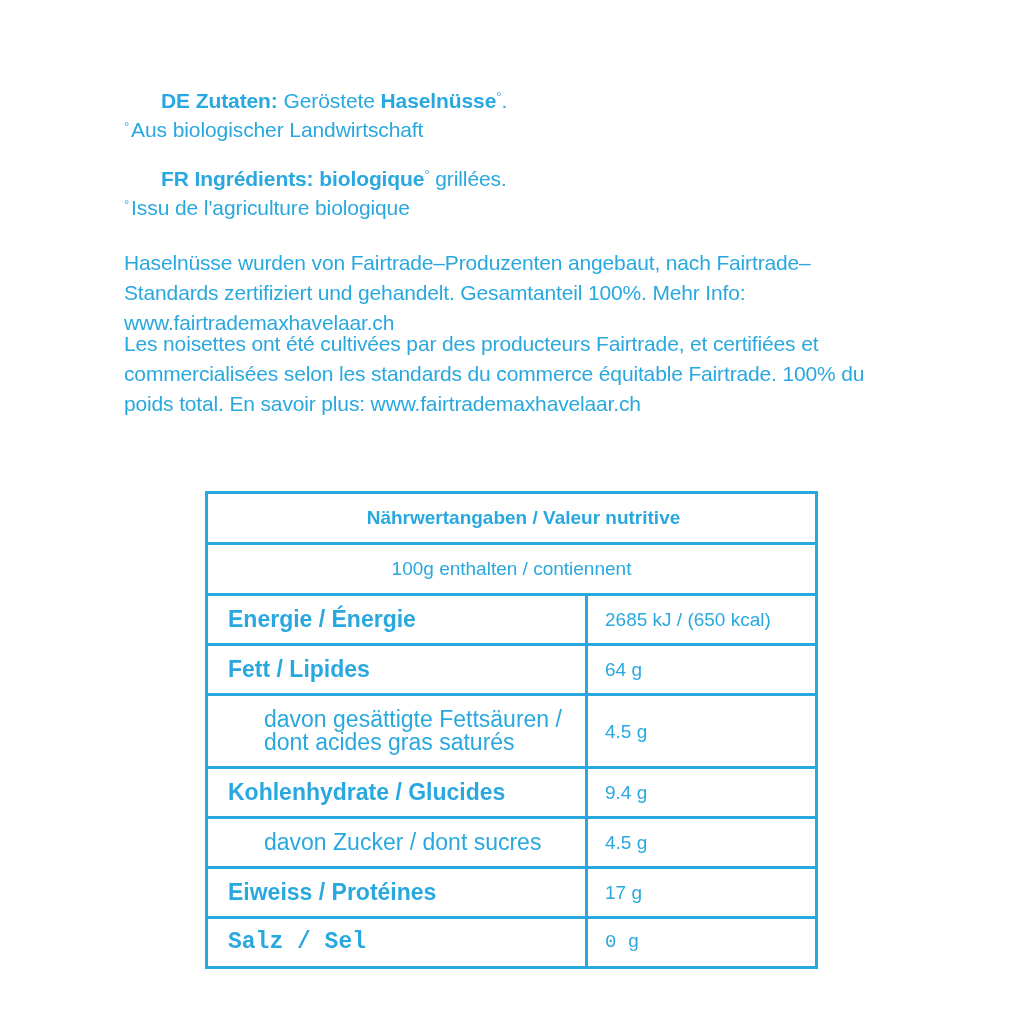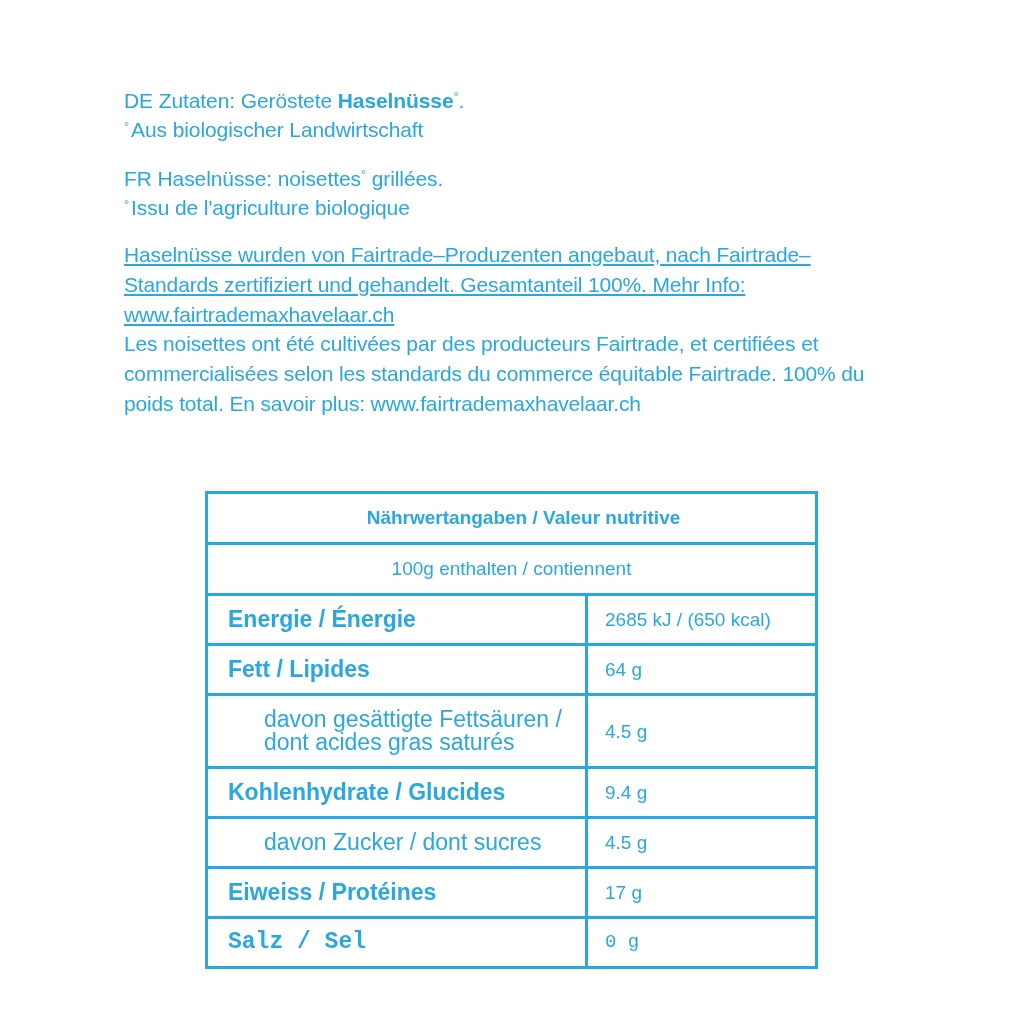--- a/index.html
+++ b/index.html
@@ -35,21 +35,22 @@
   }
 
   .ing-line {
     font-size: 21px;
     line-height: 29px;
     color: #29a8df;
     letter-spacing: -0.1px;
   }
 
   .ing-line .lead {
-    font-weight: normal;
+    font-weight: bold;
+    margin-left: 37px;
   }
 
   .ing-line .hi {
     font-weight: bold;
   }
 
   .sup {
     font-size: 0.62em;
     vertical-align: 0.55em;
     line-height: 0;
@@ -63,22 +64,21 @@
   }
 
   
   .ft-block {
     position: absolute;
     left: 124px;
     width: 770px;
   }
 
   .ft-de {
-    top: 240px;
-    text-decoration: underline;
+    top: 248px;
   }
 
   .ft-fr {
     top: 329px;
   }
 
   .ft-para {
     font-size: 21px;
     line-height: 30px;
     color: #29a8df;
@@ -164,21 +164,21 @@
 <div class="page">
 
   <div class="ingredients">
 
     <div class="ing-group">
       <div class="ing-line"><span class="lead">DE Zutaten:</span><span> Geröstete </span><span class="hi">Haselnüsse</span><span class="sup">°</span><span>.</span></div>
       <div class="ing-line"><span class="deg-lead">°</span><span>Aus biologischer Landwirtschaft</span></div>
     </div>
 
     <div class="ing-group">
-      <div class="ing-line"><span class="lead">FR Haselnüsse: noisettes</span><span class="sup">°</span><span> grillées.</span></div>
+      <div class="ing-line"><span class="lead">FR Ingrédients: biologique</span><span class="sup">°</span><span> grillées.</span></div>
       <div class="ing-line"><span class="deg-lead">°</span><span>Issu de l'agriculture biologique</span></div>
     </div>
 
   </div>
 
   <div class="ft-block ft-de">
     <div class="ft-para">Haselnüsse wurden von Fairtrade–Produzenten angebaut, nach Fairtrade–Standards zertifiziert und gehandelt. Gesamtanteil 100%. Mehr Info: www.fairtrademaxhavelaar.ch</div>
   </div>
 
   <div class="ft-block ft-fr">

